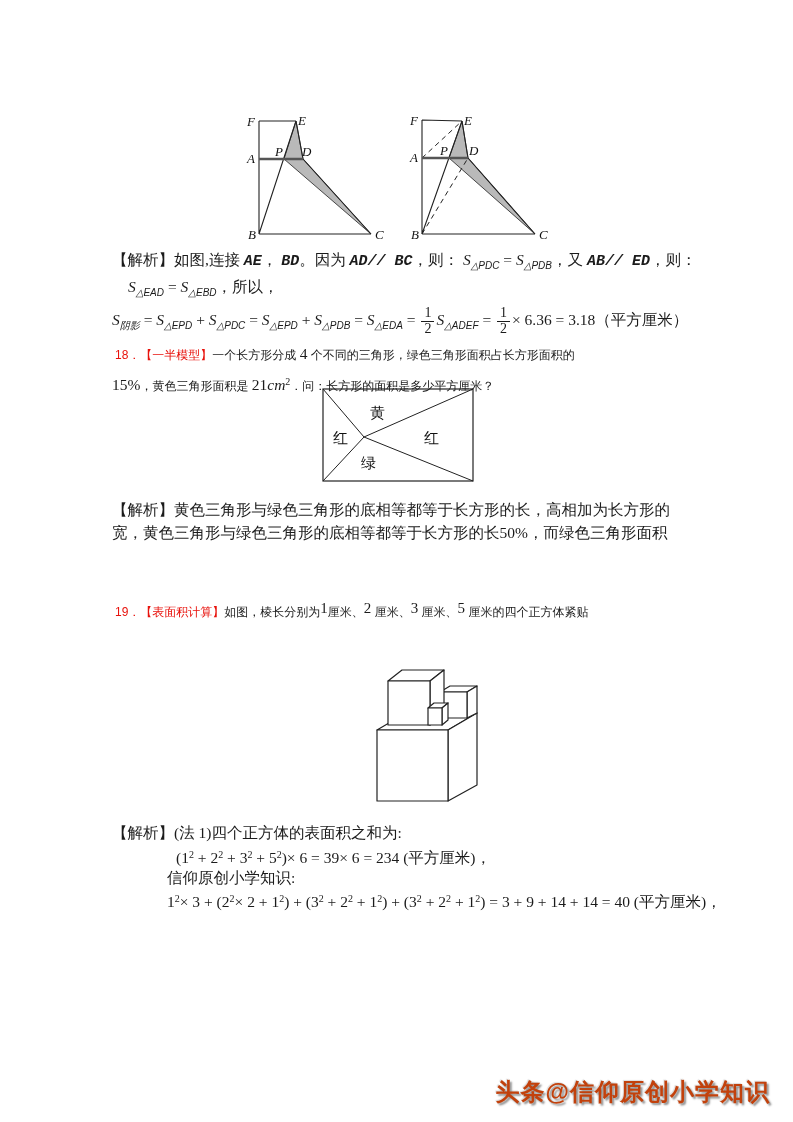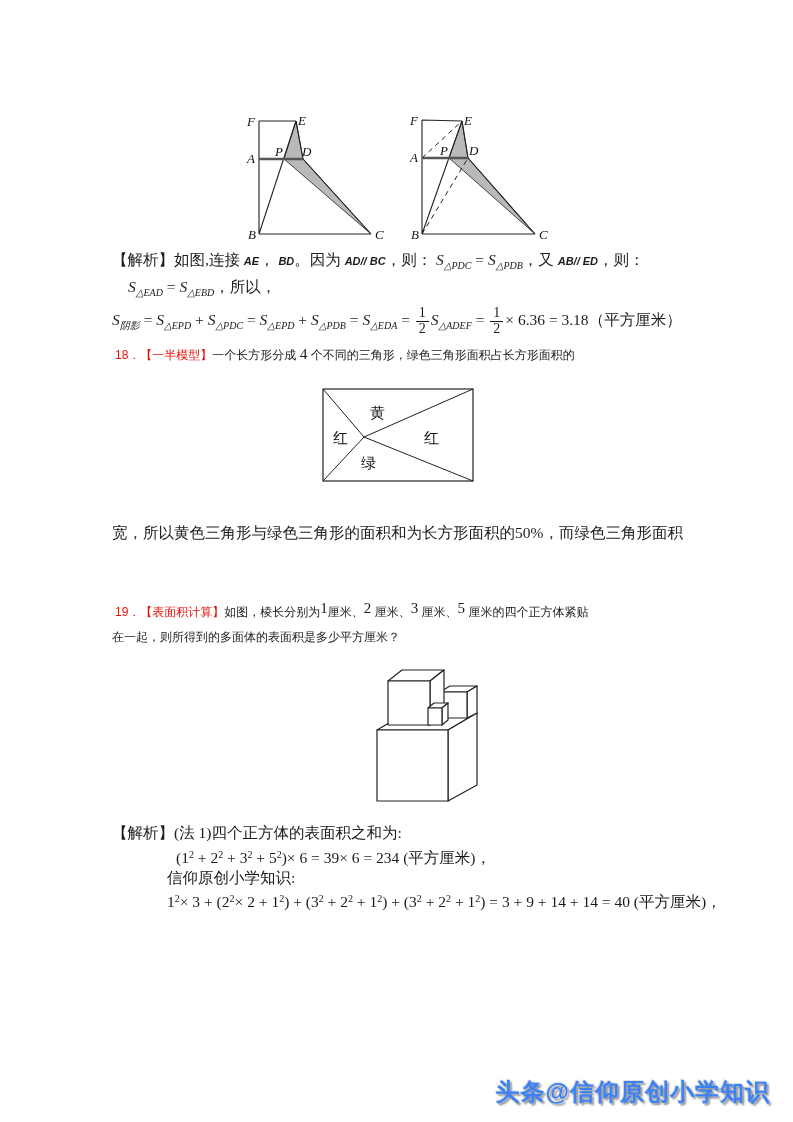--- a/index.html
+++ b/index.html
@@ -5,33 +5,33 @@
   html,body{margin:0;padding:0;background:#ffffff;}
   .page{position:relative;width:793px;height:1122px;background:#fff;overflow:hidden;
         font-family:"Liberation Serif",serif;color:#1b1b1b;}
   .line{position:absolute;white-space:nowrap;line-height:20px;}
   .seg{display:inline;}
   .seg.cjk{font-family:"Liberation Serif",serif;font-size:15.5px;margin-top:37px;}
   .seg.hei{font-family:"Liberation Sans",sans-serif;font-weight:400;font-size:12px;}
   .seg.red{color:#e8120c;}
   .seg.mi{font-family:"Liberation Serif",serif;font-style:italic;font-size:15.5px;}
   .seg.mn{font-family:"Liberation Serif",serif;font-size:15.5px;}
-  .seg.bi{font-family:Liberation Sans, sans-serif;font-weight:700;font-style:italic;font-size:11px;}
-  .seg.ms{font-family:Liberation Serif, serif;font-style:italic;font-size:10px;vertical-align:-4px;}
+  .seg.bi{font-family:Liberation Mono, monospace;font-weight:700;font-style:italic;font-size:15px;}
+  .seg.ms{font-family:Liberation Sans, sans-serif;font-style:italic;font-size:10px;vertical-align:-4px;}
   .seg.sup{font-family:"Liberation Serif",serif;font-size:10px;vertical-align:5px;}
   .seg.rn{font-family:"Liberation Serif",serif;font-size:15px;vertical-align:3px;}
   .frac{display:inline-block;vertical-align:middle;text-align:center;
         font-family:"Liberation Serif",serif;font-size:14px;line-height:1.05;margin:0 2px;}
   .frac .fnum{display:block;border-bottom:1px solid #1b1b1b;padding:0 3px;}
   .frac .fden{display:block;padding:0 3px;}
   svg{position:absolute;overflow:visible;}
   svg text{font-family:"Liberation Serif",serif;font-style:italic;font-size:13px;fill:#111;}
   svg text.cjk{font-style:normal;font-size:15px;font-family:"Liberation Serif",serif;}
   .wm{position:absolute;top:1076px;right:23px;font-family:"Liberation Sans",sans-serif;
-      font-weight:700;font-size:24px;color:#3b82f6;letter-spacing:1px;
+      font-weight:700;font-size:24px;color:#c2410c;letter-spacing:1px;
       text-shadow:2px 2px 2px #8f8f8f,-1px -1px 1px #dddddd;}
 </style>
 </head>
 <body>
 
 <div class="page">
 
   <svg style="left:240px;top:108px" width="150" height="140" viewBox="0 0 150 140">
     <polygon points="44,51 56,13 63,51" fill="#b9b9b9" stroke="#222" stroke-width="0.8"></polygon>
     <polygon points="44,51 63,51 131,126" fill="#b9b9b9" stroke="#222" stroke-width="0.8"></polygon>
@@ -59,34 +59,35 @@
     <text x="66" y="47">D</text>
     <text x="8" y="131">B</text>
     <text x="136" y="131">C</text>
   </svg>
 
   <div class="line" style="left:112px;top:250px"><span class="seg cjk">【解析】如图,连接 </span><span class="seg bi">AE</span><span class="seg cjk">， </span><span class="seg bi">BD</span><span class="seg cjk">。因为 </span><span class="seg bi">AD// BC</span><span class="seg cjk">，则：  </span><span class="seg mi">S</span><span class="seg ms">△PDC</span><span class="seg mn"> = </span><span class="seg mi">S</span><span class="seg ms">△PDB</span><span class="seg cjk">，又 </span><span class="seg bi">AB// ED</span><span class="seg cjk">，则：</span></div>
   <div class="line" style="left:128px;top:277px"><span class="seg mi">S</span><span class="seg ms">△EAD</span><span class="seg mn"> = </span><span class="seg mi">S</span><span class="seg ms">△EBD</span><span class="seg cjk">，所以，</span></div>
   <div class="line" style="left:112px;top:306px"><span class="seg mi">S</span><span class="seg ms">阴影</span><span class="seg mn"> = </span><span class="seg mi">S</span><span class="seg ms">△EPD</span><span class="seg mn"> + </span><span class="seg mi">S</span><span class="seg ms">△PDC</span><span class="seg mn"> = </span><span class="seg mi">S</span><span class="seg ms">△EPD</span><span class="seg mn"> + </span><span class="seg mi">S</span><span class="seg ms">△PDB</span><span class="seg mn"> = </span><span class="seg mi">S</span><span class="seg ms">△EDA</span><span class="seg mn"> = </span><span class="frac"><span class="fnum">1</span><span class="fden">2</span></span><span class="seg mi">S</span><span class="seg ms">△ADEF</span><span class="seg mn"> = </span><span class="frac"><span class="fnum">1</span><span class="fden">2</span></span><span class="seg mn">× 6.36 = 3.18</span><span class="seg cjk">（平方厘米）</span></div>
 
   <div class="line" style="left:115px;top:344px"><span class="seg hei red">18．【一半模型】</span><span class="seg hei">一个长方形分成 </span><span class="seg mn">4</span><span class="seg hei"> 个不同的三角形，绿色三角形面积占长方形面积的</span></div>
+  <div class="line" style="left:112px;top:372px"><span class="seg mn">15%</span><span class="seg hei">，黄色三角形面积是 </span><span class="seg mn">21</span><span class="seg mi">cm</span><span class="seg sup">2</span><span class="seg hei">．问：长方形的面积是多少平方厘米？</span></div>
 
   <svg style="left:320px;top:386px" width="158" height="100" viewBox="0 0 158 100">
     <rect x="3" y="3" width="150" height="92" fill="none" stroke="#222" stroke-width="1.2"></rect>
     <path d="M3,3 L44,51 M153,3 L44,51 M3,95 L44,51 M153,95 L44,51" fill="none" stroke="#222" stroke-width="1"></path>
     <text class="cjk" x="50" y="32">黄</text>
     <text class="cjk" x="13" y="57">红</text>
     <text class="cjk" x="104" y="57">红</text>
     <text class="cjk" x="41" y="82">绿</text>
   </svg>
 
-  <div class="line" style="left:112px;top:523px"><span class="seg cjk">宽，所以黄色三角形与绿色三角形的面积和为长方形面积的</span><span class="seg mn">50%</span><span class="seg cjk">，而绿色三角形面积</span></div>
+  <div class="line" style="left:112px;top:500px"><span class="seg cjk">【解析】黄色三角形与绿色三角形的底相等都等于长方形的长，高相加为长方形的</span></div>
+  <div class="line" style="left:112px;top:523px"><span class="seg cjk">宽，黄色三角形与绿色三角形的底相等都等于长方形的长</span><span class="seg mn">50%</span><span class="seg cjk">，而绿色三角形面积</span></div>
 
   <div class="line" style="left:115px;top:598px"><span class="seg hei red">19．【表面积计算】</span><span class="seg hei">如图，棱长分别为</span><span class="seg rn">1</span><span class="seg hei">厘米、</span><span class="seg rn">2</span><span class="seg hei"> 厘米、</span><span class="seg rn">3</span><span class="seg hei"> 厘米、</span><span class="seg rn">5</span><span class="seg hei"> 厘米的四个正方体紧贴</span></div>
-  <div class="line" style="left:112px;top:626px"><span class="seg hei">在一起，则所得到的多面体的表面积是多少平方厘米？</span></div>
 
   <svg style="left:360px;top:655px" width="180" height="170" viewBox="0 0 180 170">
     <g fill="#ffffff" stroke="#222" stroke-width="1.2" stroke-linejoin="round">
 
       <polygon points="17,75 88,75 117,58 46,58"></polygon>
       <polygon points="88,75 117,58 117,130 88,146"></polygon>
       <polygon points="17,75 88,75 88,146 17,146"></polygon>
 
       <polygon points="80,37 107,37 117,31 90,31"></polygon>
       <polygon points="107,37 117,31 117,58 107,63"></polygon>

